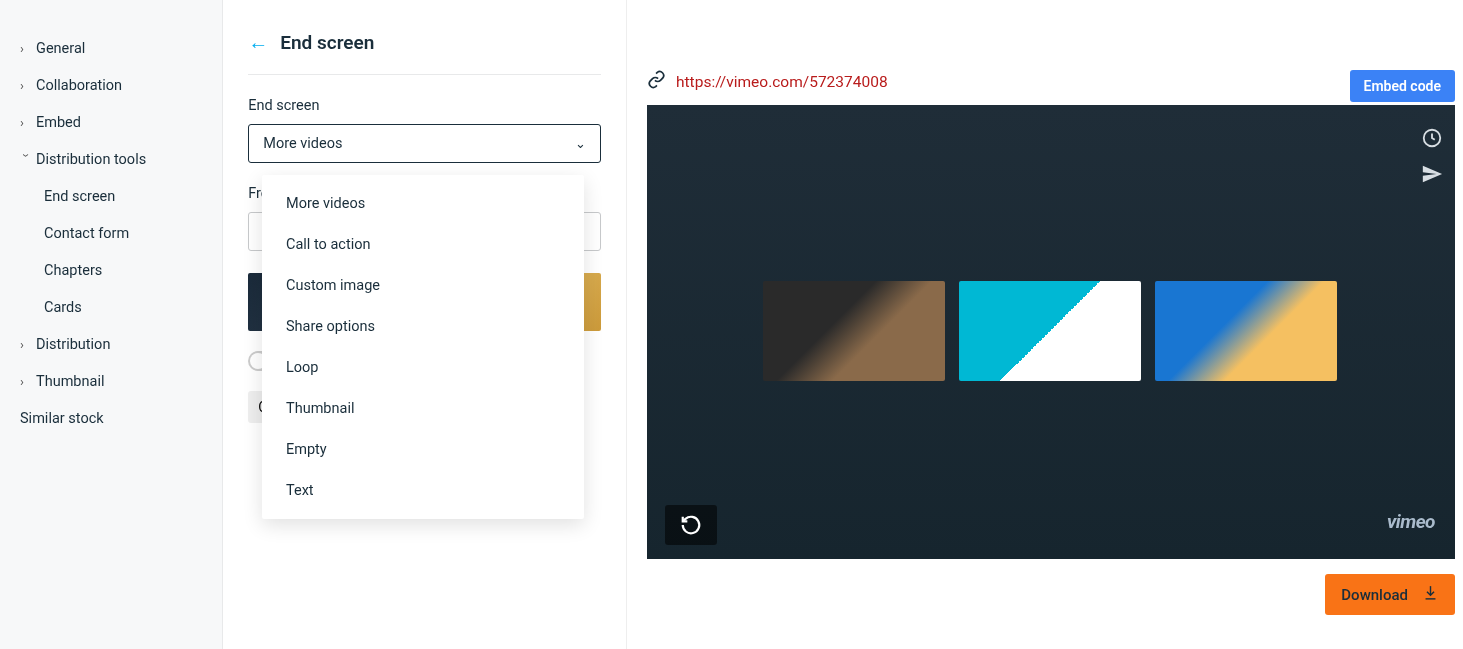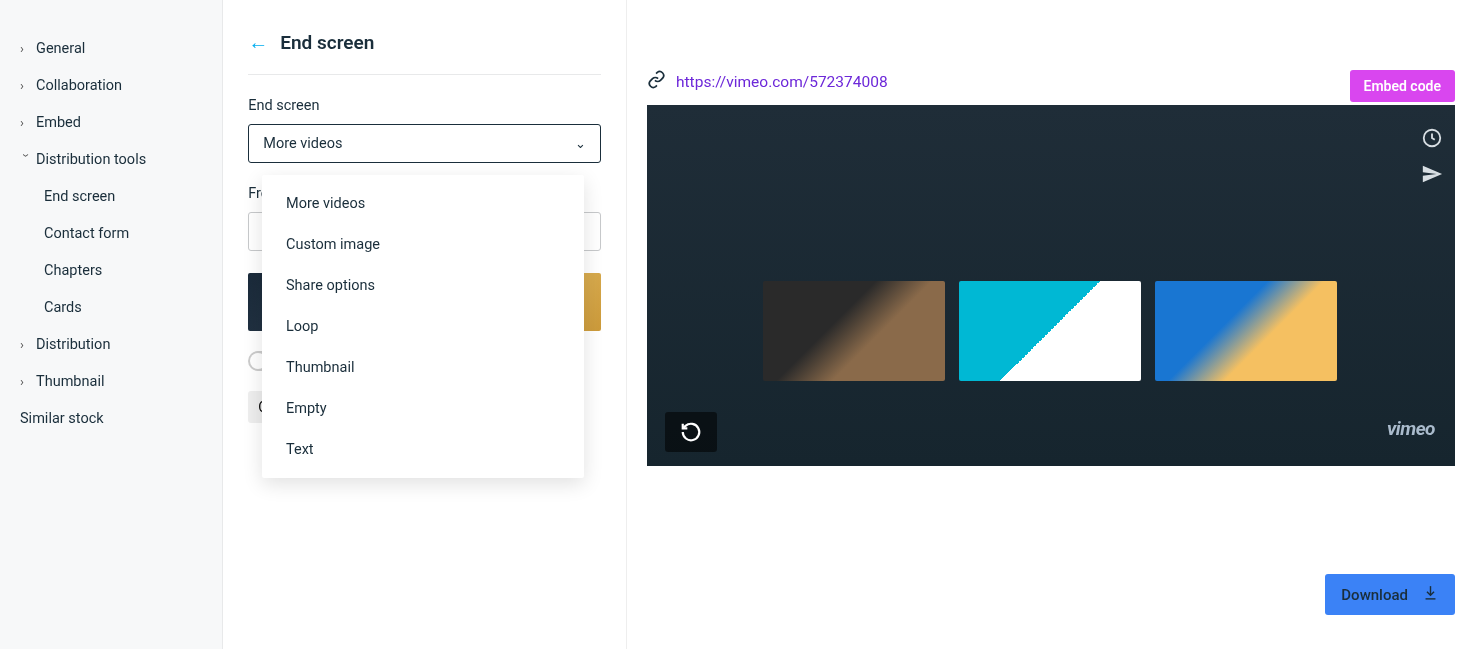--- a/index.html
+++ b/index.html
@@ -137,38 +137,38 @@
 .url-row {
   display: flex;
   align-items: center;
   margin-bottom: 12px;
 }
 .link-icon {
   color: #1a2e3b;
   margin-right: 10px;
 }
 .url-text {
-  color: #6d28d9;
+  color: #b91c1c;
   font-size: 15.5px;
 }
 .embed-btn {
   position: absolute;
   top: 70px;
   right: 8px;
-  background: #d946ef;
+  background: #3b82f6;
   color: #fff;
   padding: 8px 14px;
   font-size: 14px;
   font-weight: 600;
   border-radius: 3px;
   cursor: pointer;
 }
 .player {
   width: 808px;
-  height: 361px;
+  height: 454px;
   background: #1c2b36;
   background: linear-gradient(180deg,#1f2d38,#16252e);
   position: relative;
   margin-top: 0;
 }
 .player-icon {
   position: absolute;
   right: 12px;
   color: #d8dee3;
   font-size: 20px;
@@ -211,21 +211,21 @@
   color: #aabbcc;
   font-style: italic;
   font-weight: 700;
   font-size: 19px;
   letter-spacing: -0.5px;
 }
 .download-btn {
   position: absolute;
   bottom: 34px;
   right: 8px;
-  background: #3b82f6;
+  background: #f97316;
   padding: 10px 16px;
   font-size: 15px;
   color: #1a2e3b;
   font-weight: 500;
   display: flex;
   align-items: center;
   gap: 14px;
   cursor: pointer;
   border-radius: 3px;
 }
@@ -294,20 +294,21 @@
     <div class="thumb v1"></div>
     <div class="thumb v2"></div>
     <div class="thumb v3"></div>
   </div>
   <div class="toggle"></div>
   <div class="c-btn">C</div>
 </div>
 
 <div class="dropdown">
   <div class="dropdown-item">More videos</div>
+  <div class="dropdown-item">Call to action</div>
   <div class="dropdown-item">Custom image</div>
   <div class="dropdown-item">Share options</div>
   <div class="dropdown-item">Loop</div>
   <div class="dropdown-item">Thumbnail</div>
   <div class="dropdown-item">Empty</div>
   <div class="dropdown-item">Text</div>
 </div>
 
 <div class="right-panel">
   <div class="url-row">

